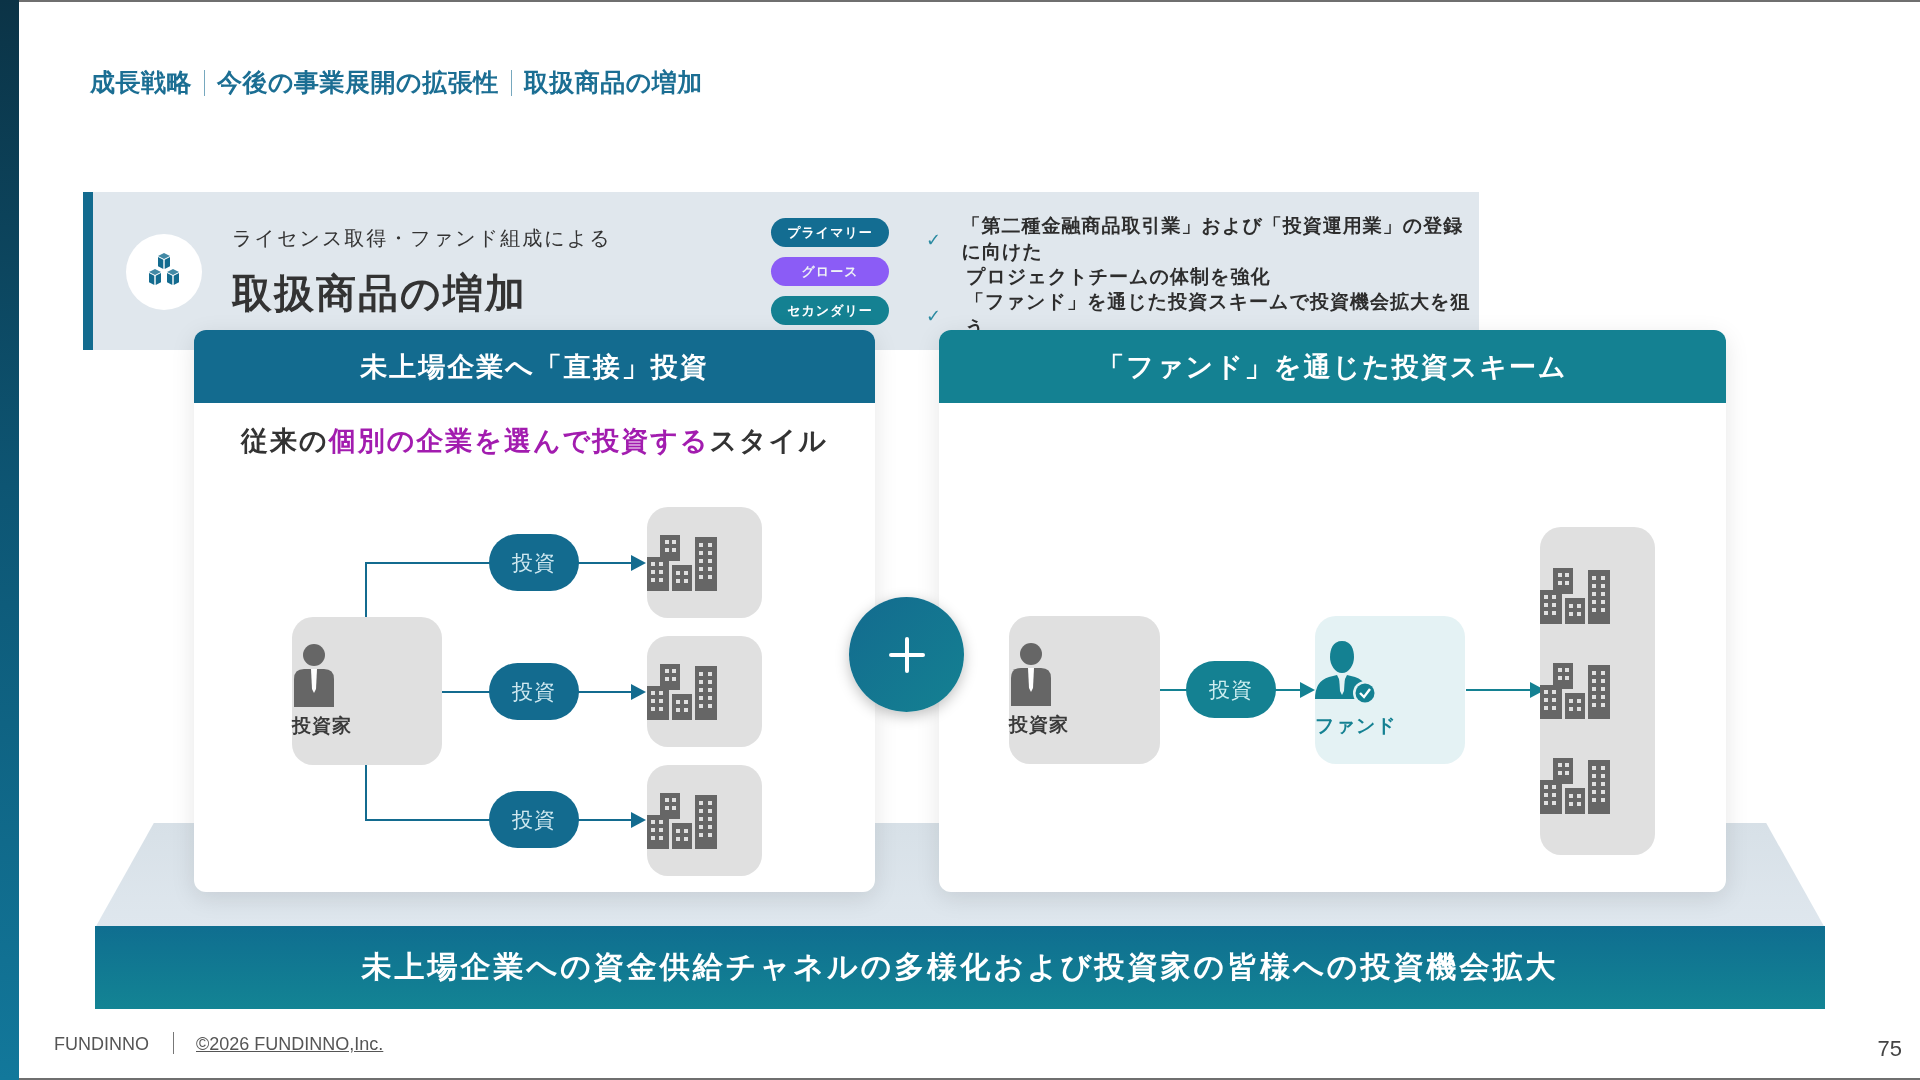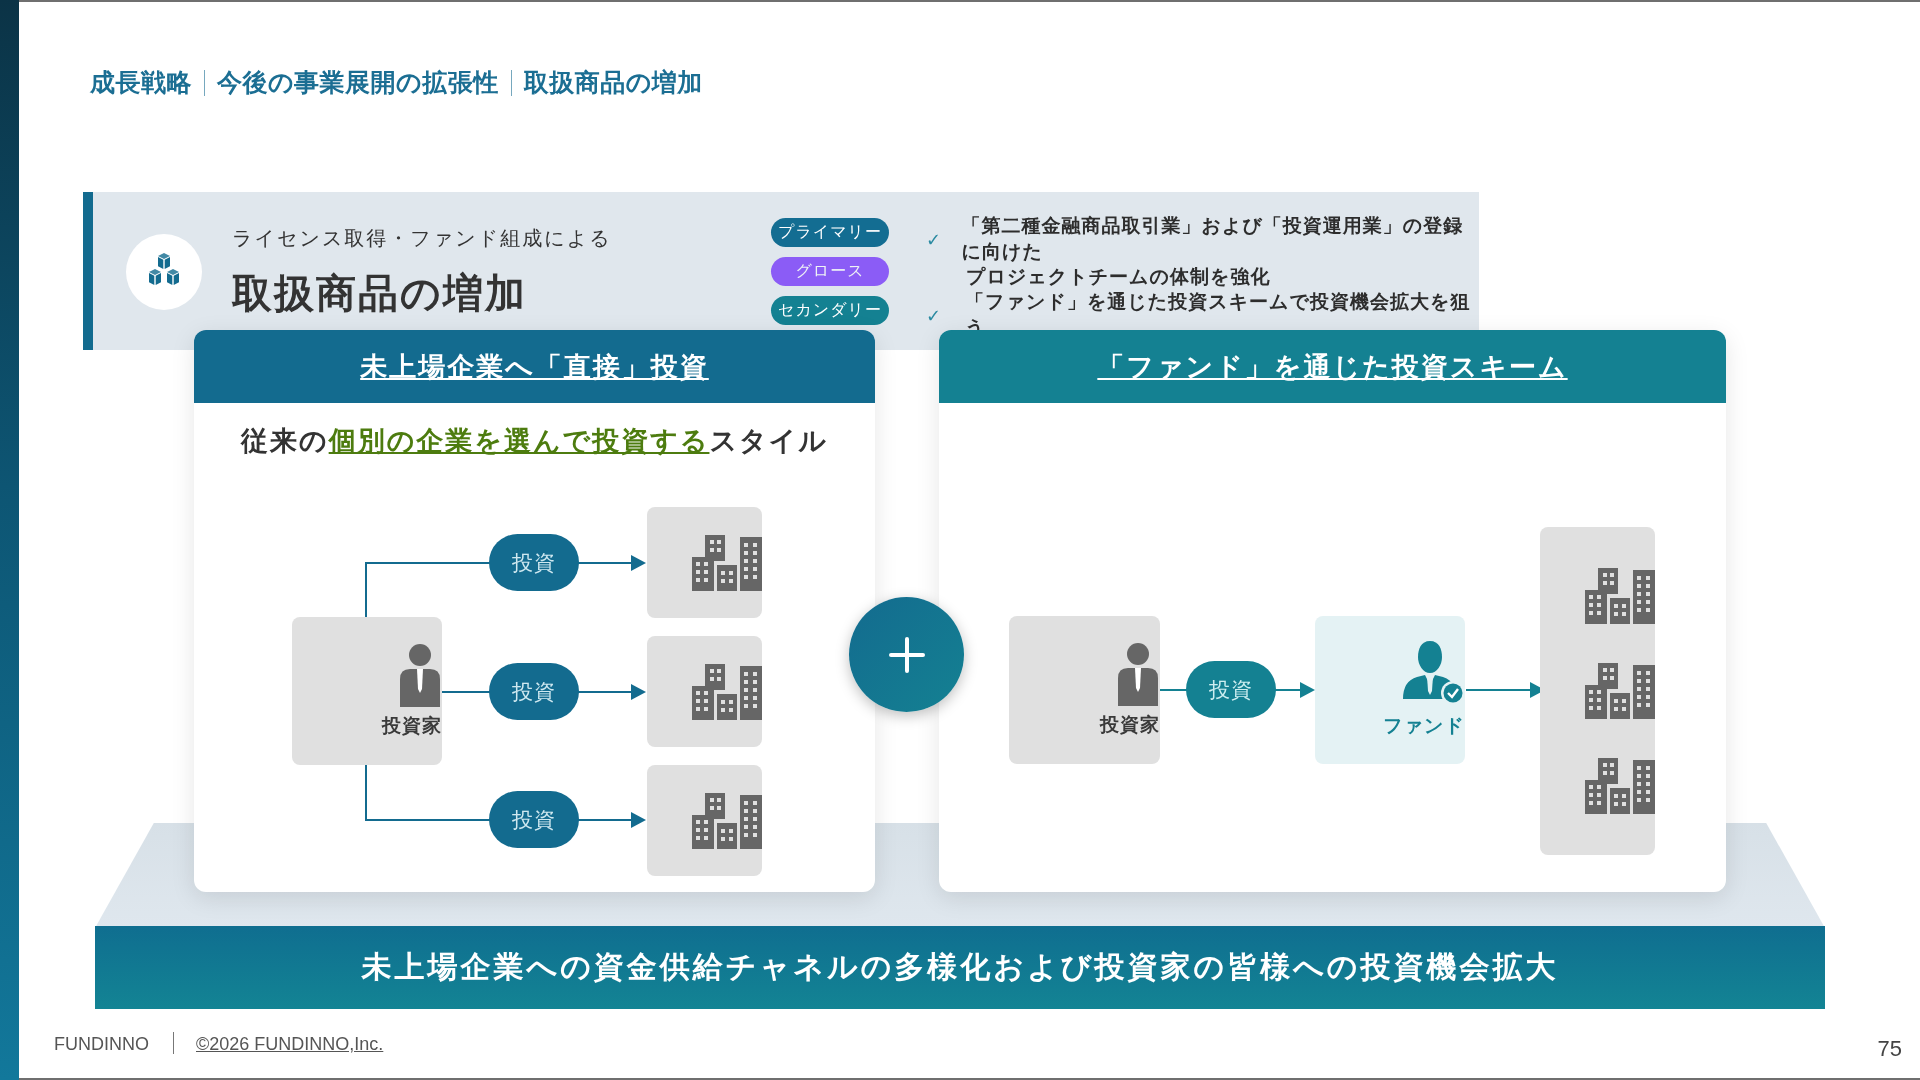--- a/index.html
+++ b/index.html
@@ -17,22 +17,22 @@
 
   
   .hero { position: absolute; left: 83px; top: 152px; width: 1396px; height: 158px; background: #e0e7ed; margin-top: 40px; }
   .hero .accent { position: absolute; left: 0; top: 0; width: 10px; height: 100%; background: #136b8f; }
   .hero .icon-circle { position: absolute; left: 43px; top: 42px; width: 76px; height: 76px; border-radius: 50%;
     background: #ffffff; display: flex; align-items: center; justify-content: center; }
   .hero .sub { position: absolute; left: 149px; top: 33px; font-size: 20px; color: #333; letter-spacing: 2px; }
   .hero .title { position: absolute; left: 149px; top: 74px; font-size: 40px; font-weight: bold; color: #333; letter-spacing: 2px; }
 
   .badges { position: absolute; left: 688px; top: 26px; width: 118px; }
-  .badge { height: 29px; border-radius: 15px; font-size: 16px; color: #fff; display: flex; align-items: center;
-    justify-content: center; margin-bottom: 10px; letter-spacing: 1px; }
+  .badge { height: 29px; border-radius: 15px; font-size: 13px; color: #fff; display: flex; align-items: center;
+    justify-content: center; margin-bottom: 10px; letter-spacing: 1px; font-weight: bold; }
   .badge.primary { background: #136d92; }
   .badge.growth { background: #8b5cf6; color: #eef2f5; }
   .badge.secondary { background: #148192; }
 
   .checks { position: absolute; left: 843px; top: 28px; font-size: 19px; color: #2d2d2d; font-weight: bold; letter-spacing: 1px; }
   .check-row { display: flex; align-items: center; height: 38px; }
   .check-row .ck { width: 40px; color: #2a8aa1; font-weight: normal; font-size: 18px; }
   .check-row.cont { padding-left: 40px; }
 
   
@@ -41,33 +41,33 @@
     clip-path: polygon(3.4% 0, 96.6% 0, 100% 100%, 0 100%); }
   .bottom-banner { position: absolute; left: 95px; top: 926px; width: 1730px; height: 83px;
     background: linear-gradient(180deg, #0f6e90 0%, #138494 100%);
     display: flex; align-items: center; justify-content: center;
     font-size: 30px; color: #ffffff; font-weight: bold; letter-spacing: 3px; }
 
   
   .card { position: absolute; top: 330px; height: 562px; background: #ffffff; border-radius: 12px;
     box-shadow: 0 6px 24px rgba(0,0,0,0.10); overflow: hidden; }
   .card .card-head { height: 73px; display: flex; align-items: center; justify-content: center;
-    color: #fff; font-size: 27px; font-weight: bold; letter-spacing: 2px; text-decoration: underline; }
+    color: #fff; font-size: 27px; font-weight: bold; letter-spacing: 2px; }
   .card-left { left: 194px; width: 681px; }
   .card-left .card-head { background: #136b8f; }
   .card-right { left: 939px; width: 787px; }
   .card-right .card-head { background: #148192; }
   .card .lead { text-align: center; font-size: 27px; font-weight: bold; color: #333; letter-spacing: 2px; line-height: 44px; }
   .card-left .lead { margin-top: 16px; }
   .card-right .lead { margin-top: 8px; }
-  .hl-blue { color: #4d7c0f; text-decoration: underline; }
+  .hl-blue { color: #a21caf; }
   .hl-teal { color: #158a9c; }
 
-  .node { position: absolute; border-radius: 8px; background: #e0e0e0; display: flex; flex-direction: column;
-    align-items: flex-end; justify-content: center; }
+  .node { position: absolute; border-radius: 21px; background: #e0e0e0; display: flex; flex-direction: column;
+    align-items: flex-start; justify-content: center; }
   .node .lbl { font-size: 19px; font-weight: bold; color: #3a3a3a; margin-top: 6px; letter-spacing: 1px; }
   .pill { position: absolute; width: 90px; height: 57px; border-radius: 29px; display: flex; align-items: center;
     justify-content: center; color: #cfe8f0; font-size: 21px; letter-spacing: 1px; }
   .pill.blue { background: #136b8f; }
   .pill.teal { background: #148192; color: #cdeef0; }
   .line { position: absolute; background: #136b8f; }
   .line.teal { background: #148192; }
   .arrow { position: absolute; width: 0; height: 0; border-top: 8px solid transparent; border-bottom: 8px solid transparent; border-left: 15px solid #136b8f; }
   .arrow.teal { border-left-color: #148192; }
 

